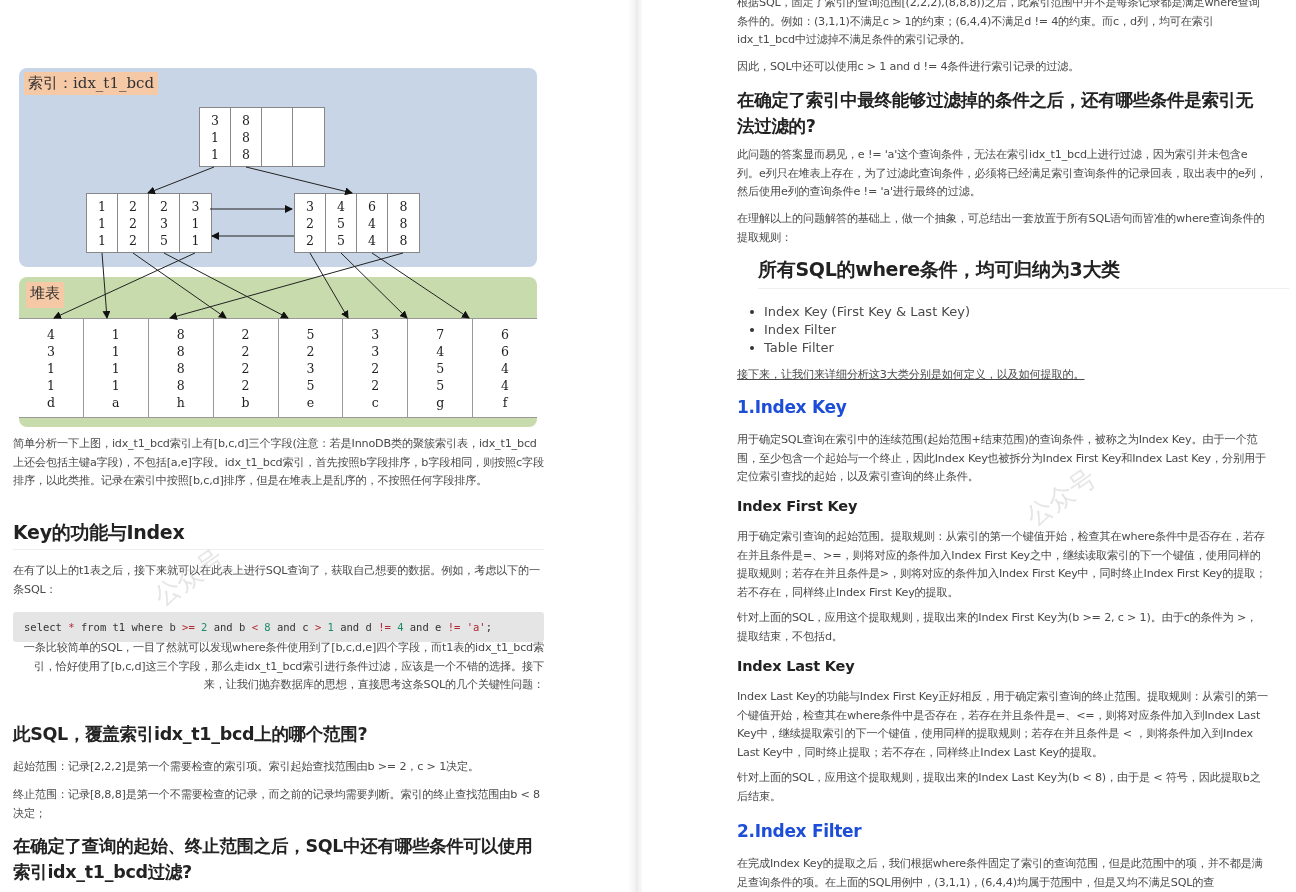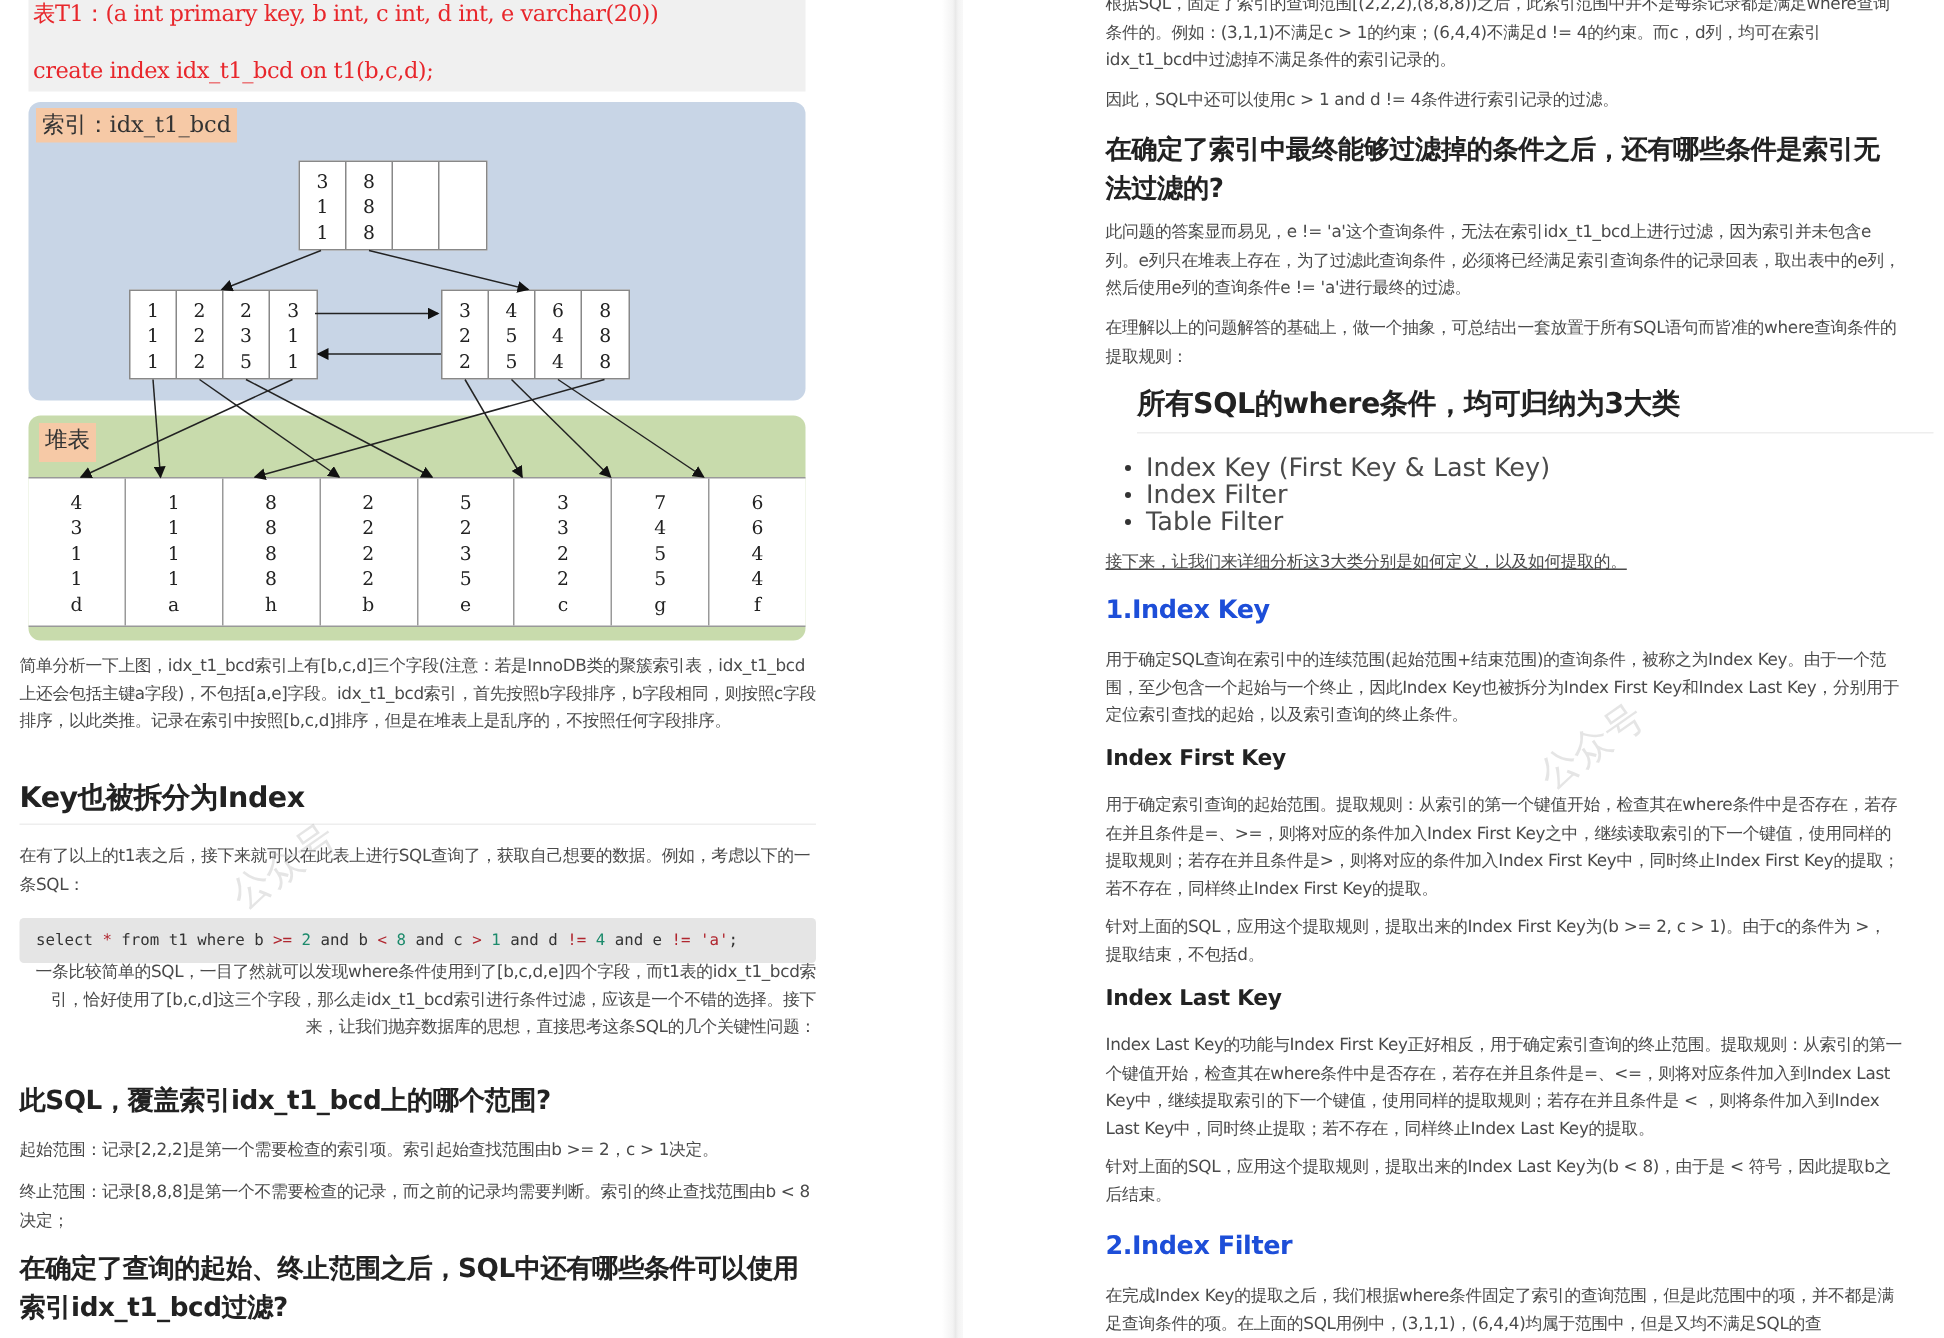--- a/index.html
+++ b/index.html
@@ -56,34 +56,30 @@
   .abs { position: absolute; }
 
   .code-block { position: absolute; left: 0; width: 531px; height: 30px; background: #e5e5e5; border-radius: 3px;
     font-family: "DejaVu Sans Mono", "Liberation Mono", monospace; font-size: 10.5px; line-height: 30px; padding-left: 11px; color: #333; white-space: nowrap; }
   .kw { color: #333; }
   .op { color: #b0262f; }
   .num { color: #1b8a6b; }
   .str { color: #b0262f; }
 
   ul.bullets { list-style: none; }
-  ul.bullets li { font-size: 17px; line-height: 18px; color: #4a4a4a; position: relative; padding-left: 27px; }
+  ul.bullets li { font-size: 13px; line-height: 18px; color: #4a4a4a; position: relative; padding-left: 27px; }
   ul.bullets li::before { content: ""; position: absolute; left: 13px; top: 7px; width: 4px; height: 4px; border-radius: 50%; background: #333; }
 
   .watermark { position: absolute; color: rgba(180,180,180,0.35); font-size: 26px; transform: rotate(-35deg); pointer-events: none; }
 </style>
 </head>
 <body>
 
 <div class="page page-left">
 
-  <div class="schema-box">
-    <div class="schema-line1">表T1：(a int primary key, b int, c int, d int, e varchar(20))</div>
-    <div class="schema-line2">create index idx_t1_bcd on t1(b,c,d);</div>
-  </div>
 
   <div class="diagram">
     <div class="idx-area">
       <div class="area-label idx-label">索引：idx_t1_bcd</div>
     </div>
     <div class="heap-area">
       <div class="area-label heap-label">堆表</div>
     </div>
 
     <div class="node root-node" id="root-node">
@@ -235,21 +231,21 @@
         <line x1="341" y1="185" x2="407" y2="250"></line>
         <line x1="372" y1="185" x2="469" y2="250"></line>
         <line x1="403" y1="185" x2="170" y2="250"></line>
       </g>
     </svg>
   </div>
 
   <div class="content-left">
     <p class="txt abs" style="top:435px;width:531px;">简单分析一下上图，idx_t1_bcd索引上有[b,c,d]三个字段(注意：若是InnoDB类的聚簇索引表，idx_t1_bcd上还会包括主键a字段)，不包括[a,e]字段。idx_t1_bcd索引，首先按照b字段排序，b字段相同，则按照c字段排序，以此类推。记录在索引中按照[b,c,d]排序，但是在堆表上是乱序的，不按照任何字段排序。</p>
 
-    <h2 class="h-big abs rule" style="top:519px;width:531px;padding-bottom:4px;">Key也被拆分为Index</h2>
+    <h2 class="h-big abs rule" style="top:519px;width:531px;padding-bottom:4px;">Key的功能与Index</h2>
 
     <p class="txt abs" style="top:562px;width:531px;">在有了以上的t1表之后，接下来就可以在此表上进行SQL查询了，获取自己想要的数据。例如，考虑以下的一条SQL：</p>
 
     <div class="code-block" style="top:612px;" id="code-block"><span class="kw" style="white-space: pre;">select </span><span class="op" style="white-space: pre;">*</span><span class="kw" style="white-space: pre;"> from t1 where b </span><span class="op" style="white-space: pre;">&gt;=</span><span class="kw" style="white-space: pre;"> </span><span class="num" style="white-space: pre;">2</span><span class="kw" style="white-space: pre;"> and b </span><span class="op" style="white-space: pre;">&lt;</span><span class="kw" style="white-space: pre;"> </span><span class="num" style="white-space: pre;">8</span><span class="kw" style="white-space: pre;"> and c </span><span class="op" style="white-space: pre;">&gt;</span><span class="kw" style="white-space: pre;"> </span><span class="num" style="white-space: pre;">1</span><span class="kw" style="white-space: pre;"> and d </span><span class="op" style="white-space: pre;">!=</span><span class="kw" style="white-space: pre;"> </span><span class="num" style="white-space: pre;">4</span><span class="kw" style="white-space: pre;"> and e </span><span class="op" style="white-space: pre;">!=</span><span class="kw" style="white-space: pre;"> </span><span class="str" style="white-space: pre;">'a'</span><span class="kw" style="white-space: pre;">;</span></div>
 
     <p class="txt abs" style="top:639px;width:531px;text-align:right;">一条比较简单的SQL，一目了然就可以发现where条件使用到了[b,c,d,e]四个字段，而t1表的idx_t1_bcd索引，恰好使用了[b,c,d]这三个字段，那么走idx_t1_bcd索引进行条件过滤，应该是一个不错的选择。接下来，让我们抛弃数据库的思想，直接思考这条SQL的几个关键性问题：</p>
 
     <h2 class="h-big abs" style="top:721px;width:531px;font-size:17.5px;">此SQL，覆盖索引idx_t1_bcd上的哪个范围?</h2>
 
     <p class="txt abs" style="top:758px;width:531px;">起始范围：记录[2,2,2]是第一个需要检查的索引项。索引起始查找范围由b &gt;= 2，c &gt; 1决定。</p>

